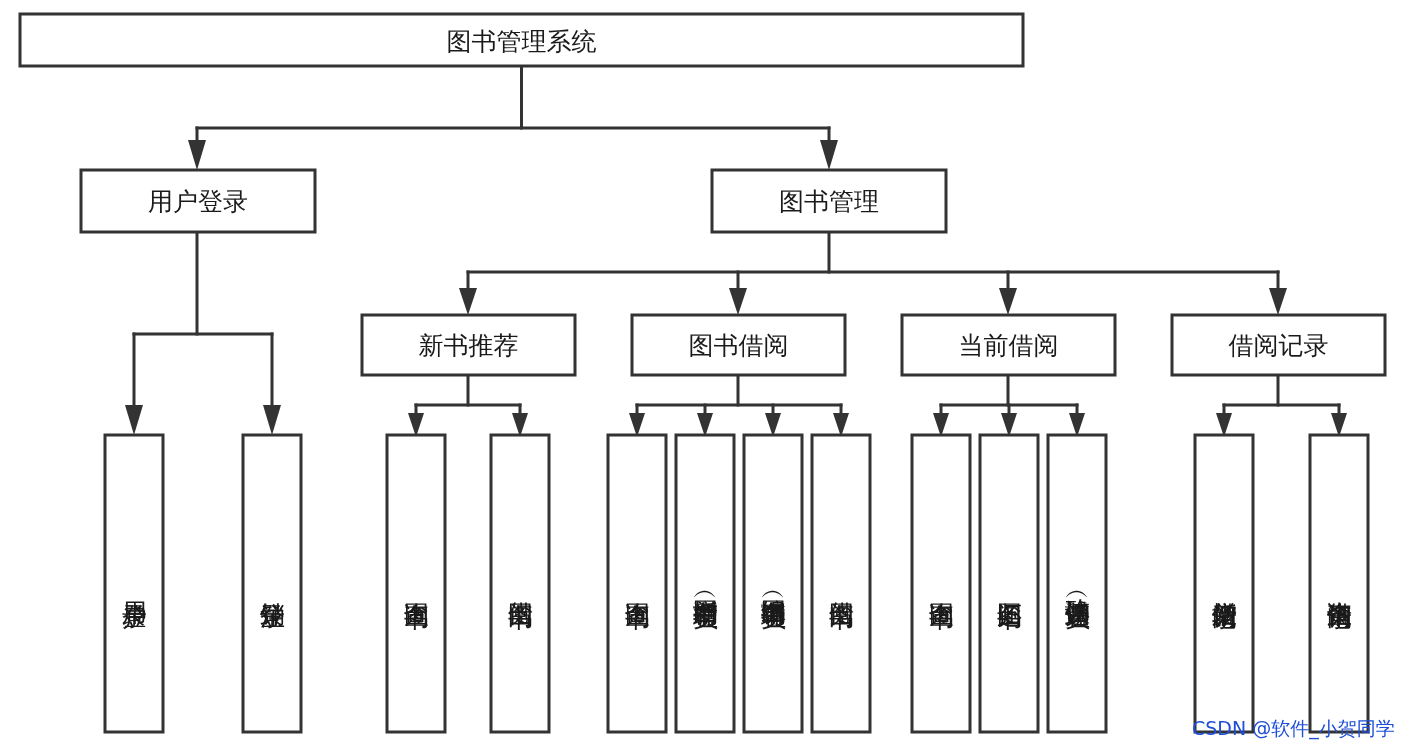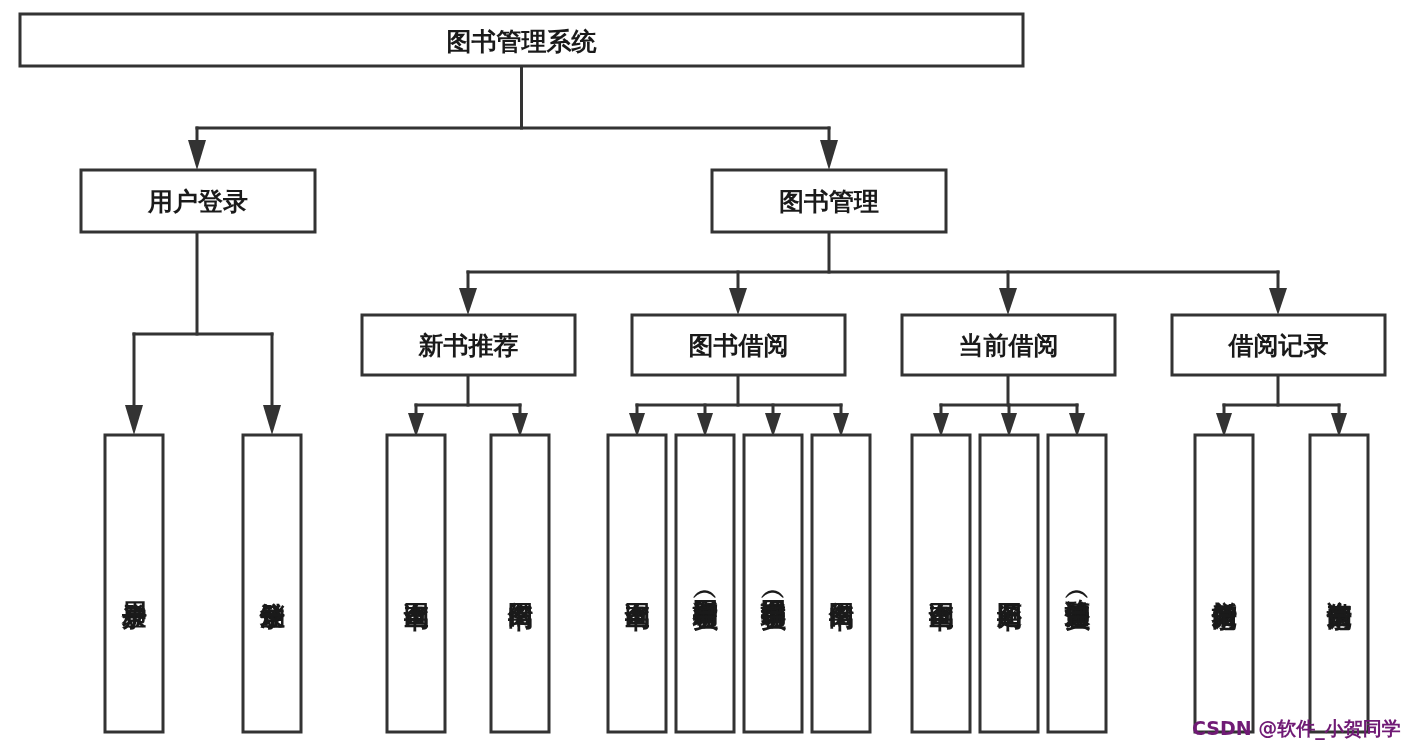--- a/index.html
+++ b/index.html
@@ -10,21 +10,20 @@
   }
   body {
     font-family: "DejaVu Sans", "Liberation Sans", sans-serif;
   }
   #diagram-root {
     position: relative;
     width: 1405px;
     height: 747px;
     background: #ffffff;
     overflow: hidden;
-    font-weight: bold;
   }
   svg#diagram-svg {
     position: absolute;
     left: 0;
     top: 0;
     width: 1405px;
     height: 747px;
     display: block;
   }
   .node-rect {
@@ -69,21 +68,21 @@
     letter-spacing: 1px;
     display: flex;
     align-items: center;
     justify-content: center;
     text-align: center;
     pointer-events: none;
     user-select: none;
   }
   .watermark {
     position: absolute;
-    color: #701a75;
+    color: #1d4ed8;
     font-family: "DejaVu Sans", "Liberation Sans", sans-serif;
     font-size: 19px;
     white-space: nowrap;
     user-select: none;
   }
 </style>
 </head>
 <body>
 
 <div id="diagram-root">

